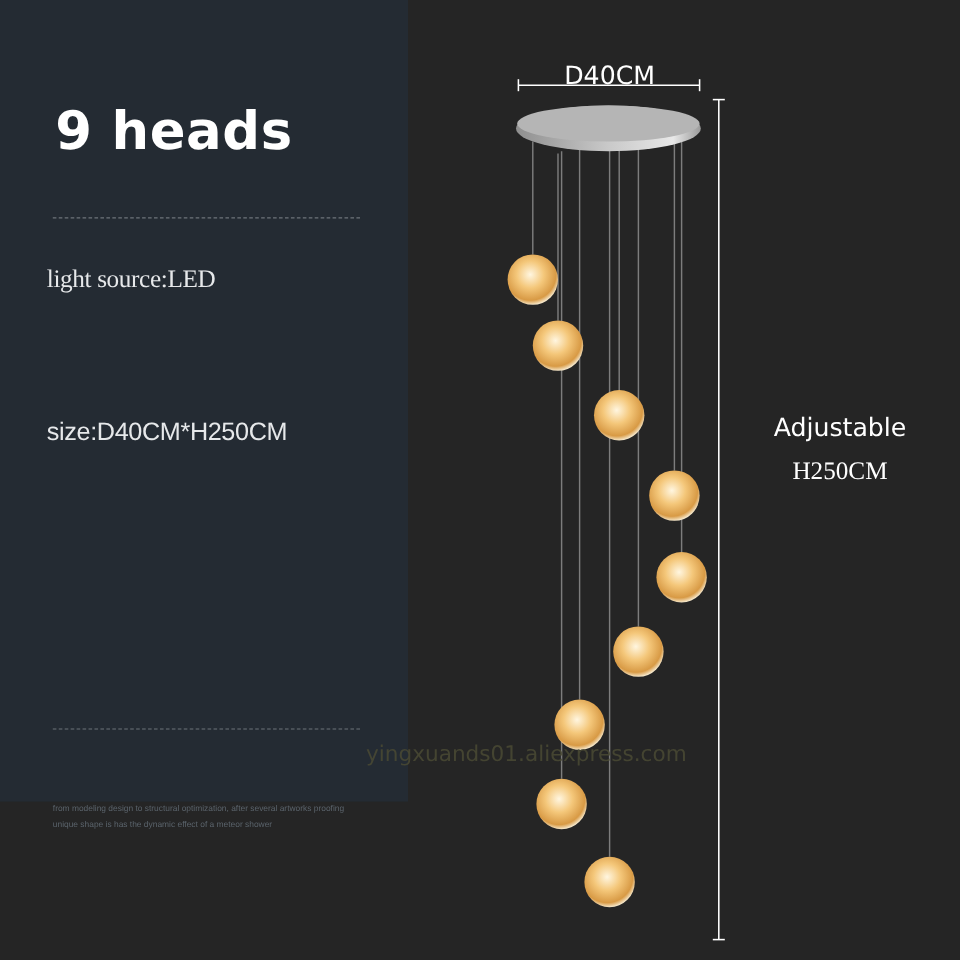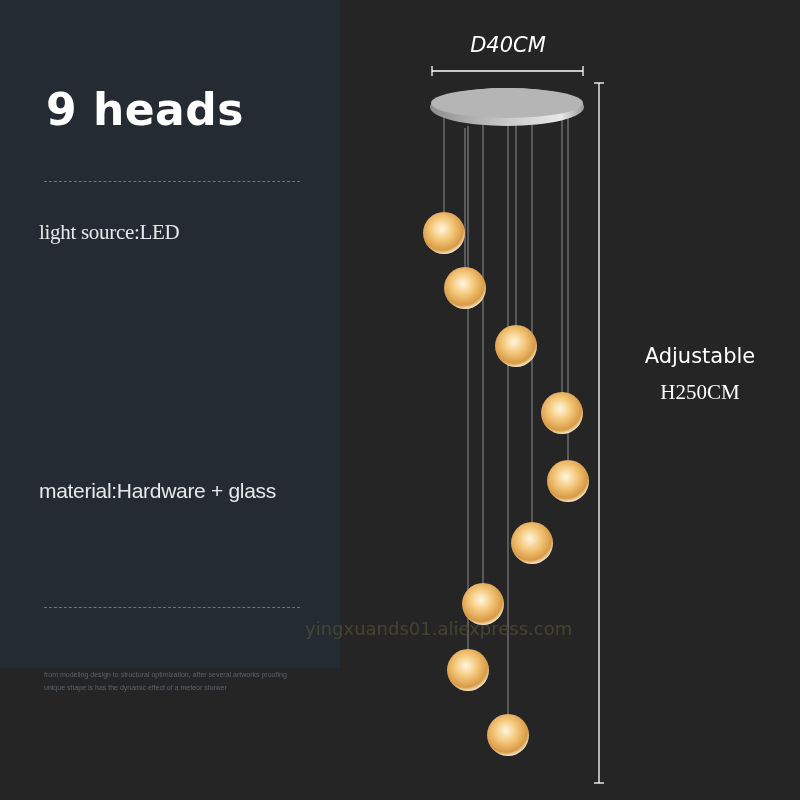--- a/index.html
+++ b/index.html
@@ -14,21 +14,21 @@
   .watermark { position:absolute; left:305px; top:618px; font-size:18px; color:#4a4a34; font-family:"DejaVu Sans", sans-serif; opacity:0.85; }
   svg { position:absolute; left:0; top:0; }
 </style>
 </head>
 <body>
 
 <div class="left-panel">
   <div class="title">9 heads</div>
   <div class="divider" style="top:181px;"></div>
   <div class="spec" style="top:220px;font-family:Liberation Serif, serif;">light source:LED</div>
-  <div class="spec" style="top:479px;">material:Hardware + glass</div>
+  <div class="spec" style="top:349px;">size:D40CM*H250CM</div>
   <div class="divider" style="top:607px;"></div>
   <div class="fine" style="top:671px;">from modeling design to structural optimization, after several artworks proofing</div>
   <div class="fine" style="top:684px;">unique shape is has the dynamic effect of a meteor shower</div>
 </div>
 
 <div class="right-panel"></div>
 
 <svg width="800" height="800">
   <defs>
     <radialGradient id="globe" cx="45%" cy="40%" r="60%">
@@ -80,17 +80,17 @@
     <circle cx="516" cy="346" r="21" fill="url(#globe)"></circle>
     <circle cx="562" cy="413" r="21" fill="url(#globe)"></circle>
     <circle cx="568" cy="481" r="21" fill="url(#globe)"></circle>
     <circle cx="532" cy="543" r="21" fill="url(#globe)"></circle>
     <circle cx="483" cy="604" r="21" fill="url(#globe)"></circle>
     <circle cx="468" cy="670" r="21" fill="url(#globe)"></circle>
     <circle cx="508" cy="735" r="21" fill="url(#globe)"></circle>
   </g>
 </svg>
 
-<div class="dim-label" style="left:460px; top:33px; width:96px;font-style:italic;">D40CM</div>
+<div class="dim-label" style="left:460px; top:51px; width:96px;">D40CM</div>
 <div class="dim-label" style="left:630px; top:344px; width:140px;">Adjustable</div>
 <div class="dim-label" style="left:630px; top:380px; width:140px;font-family:Liberation Serif, serif;">H250CM</div>
 
 <div class="watermark">yingxuands01.aliexpress.com</div>
 
 </body></html>

